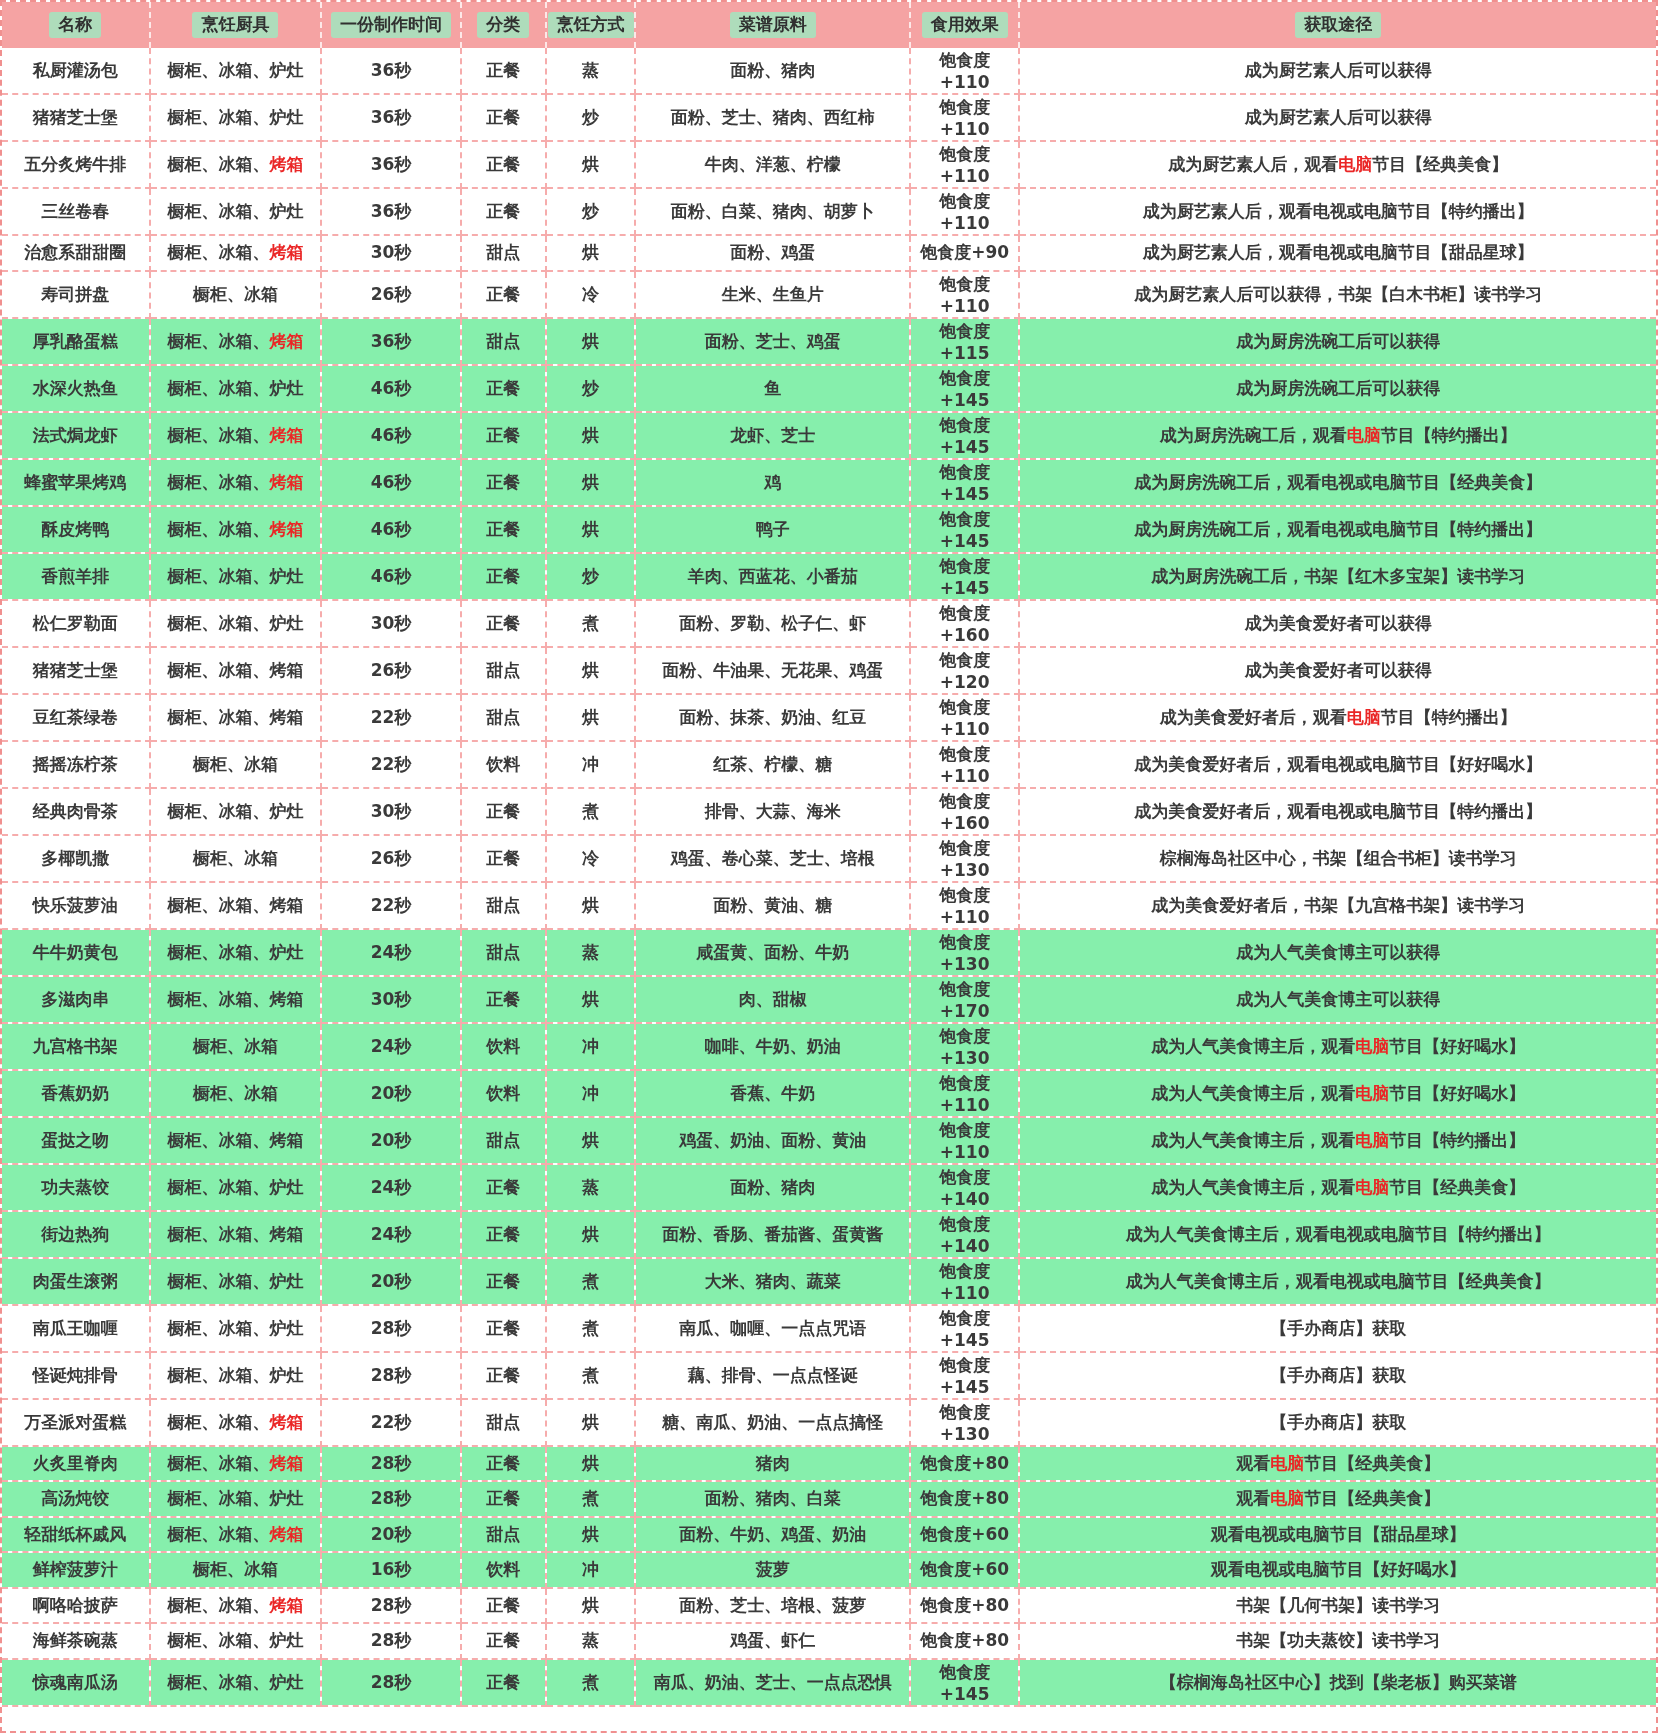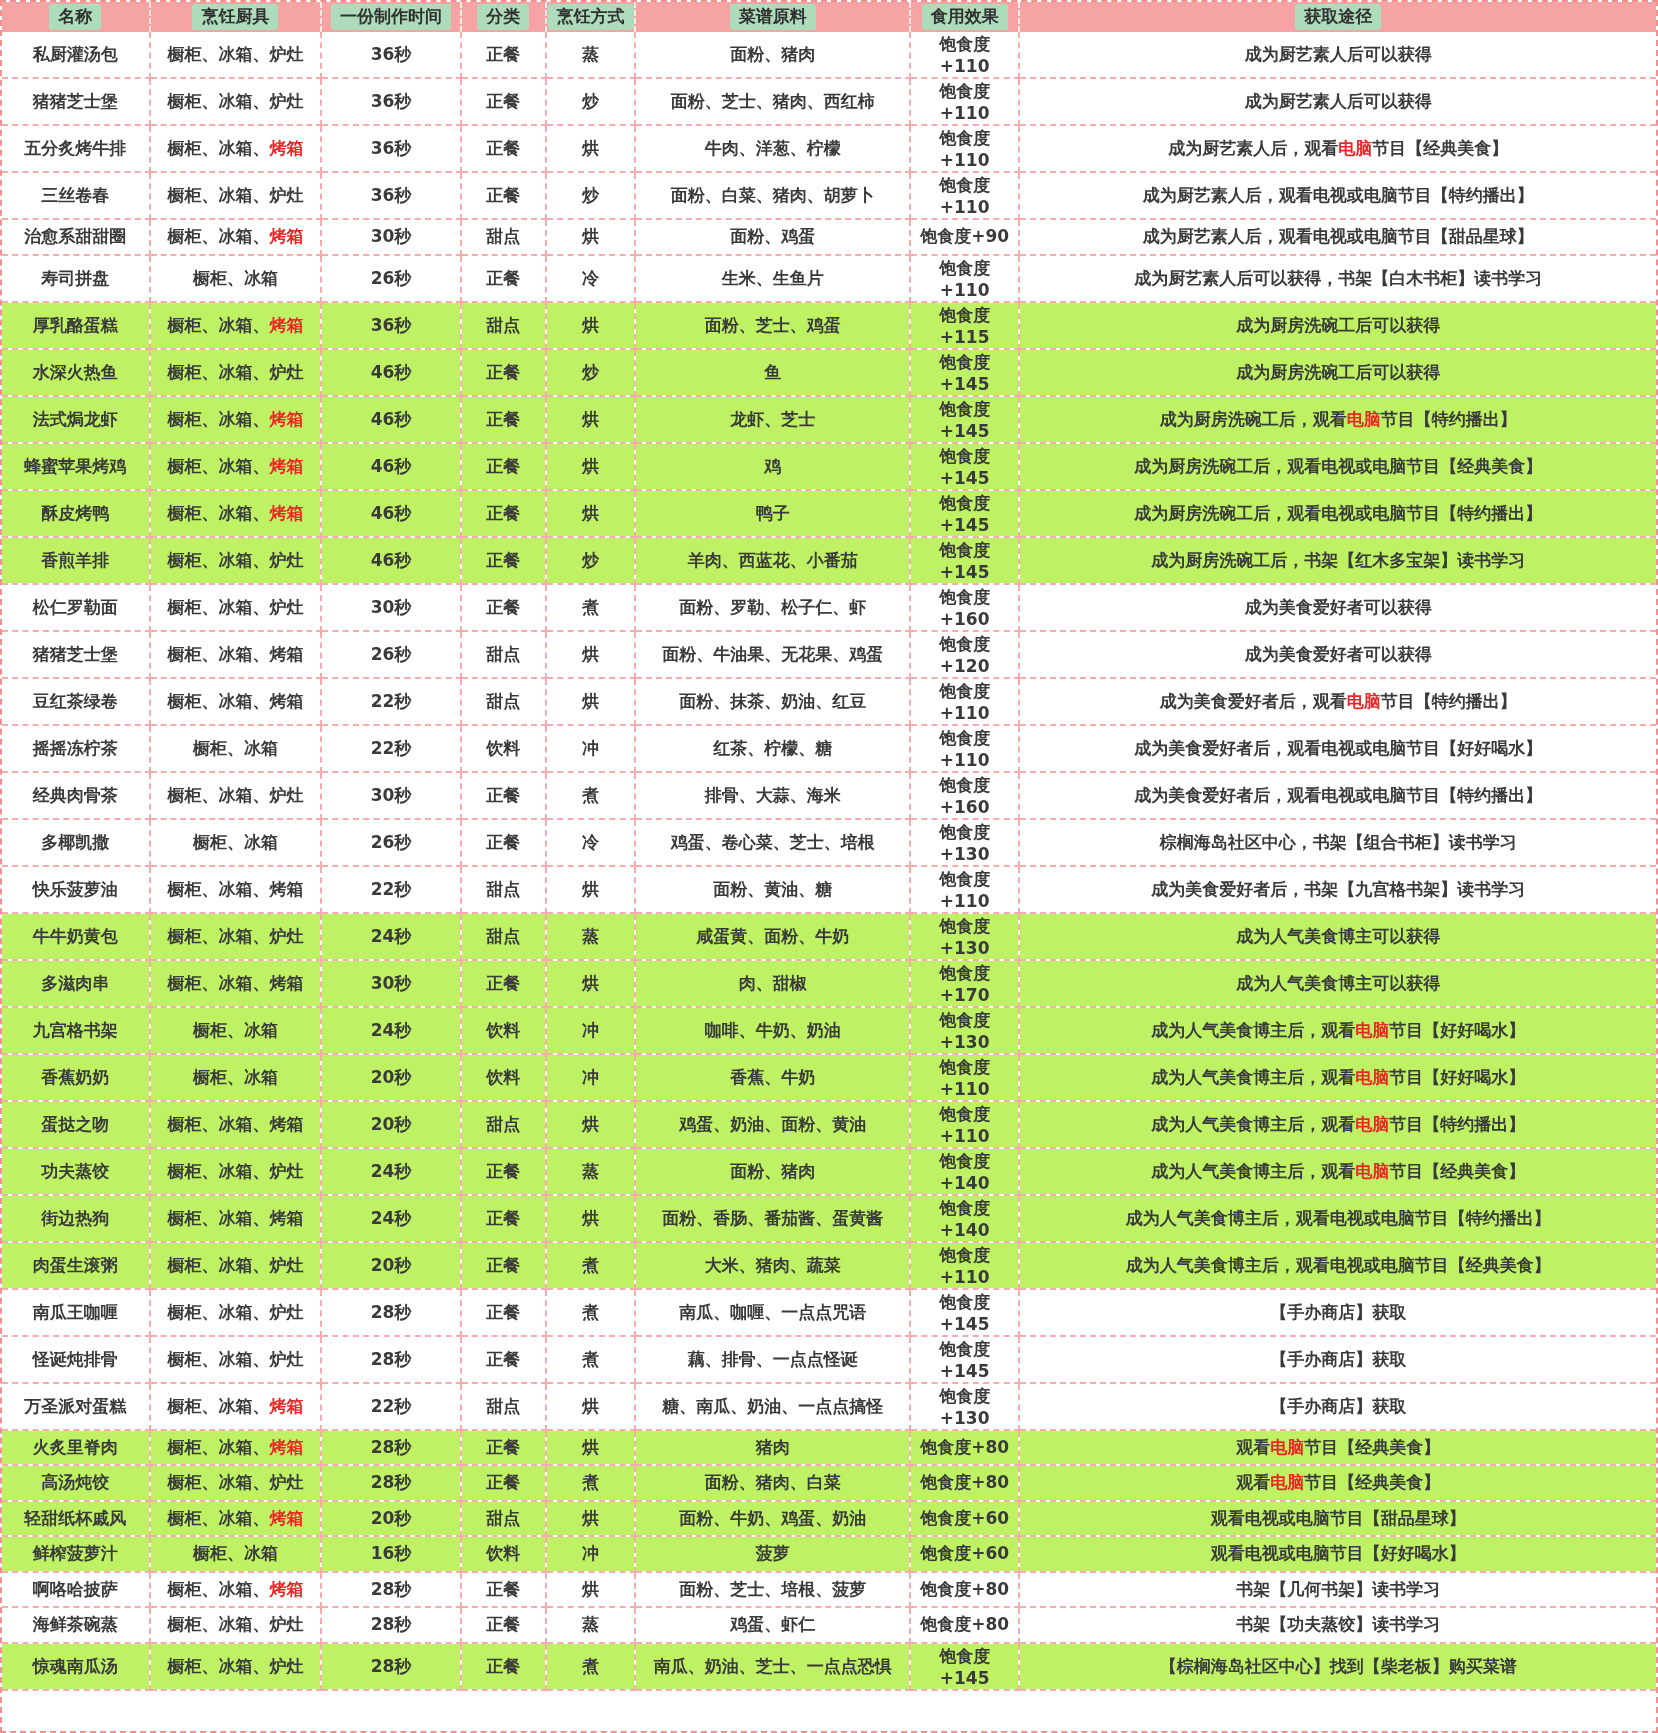--- a/index.html
+++ b/index.html
@@ -18,21 +18,21 @@
     background: #fff;
     overflow: hidden;
   }
   table.recipes {
     width: 100%;
     border-collapse: collapse;
     table-layout: fixed;
   }
   thead th {
     background: #f5a3a3;
-    height: 30px;
+    height: 46px;
     border-right: 2px dashed rgba(255,255,255,0.75);
     text-align: center;
     vertical-align: middle;
   }
   thead th:last-child { border-right: none; }
   .badge {
     display: inline-block;
     background: #aedcbb;
     color: #303030;
     font-size: 17px;
@@ -48,21 +48,21 @@
     text-align: center;
     vertical-align: middle;
     font-size: 17px;
     font-weight: 600;
     color: #3a3a3a;
     padding: 1px 4px;
     overflow: hidden;
   }
   tbody td:last-child { border-right: none; }
   tbody tr { height: 35.5px; background: #ffffff; }
-  tbody tr.pink { background: #bef264; }
+  tbody tr.pink { background: #86efac; }
   td.c-acq { line-height: 1.35; }
   .accent { color: #ea2626; }
 </style>
 </head>
 <body>
 
 <div class="page">
 
   <table class="recipes">
     <colgroup>

